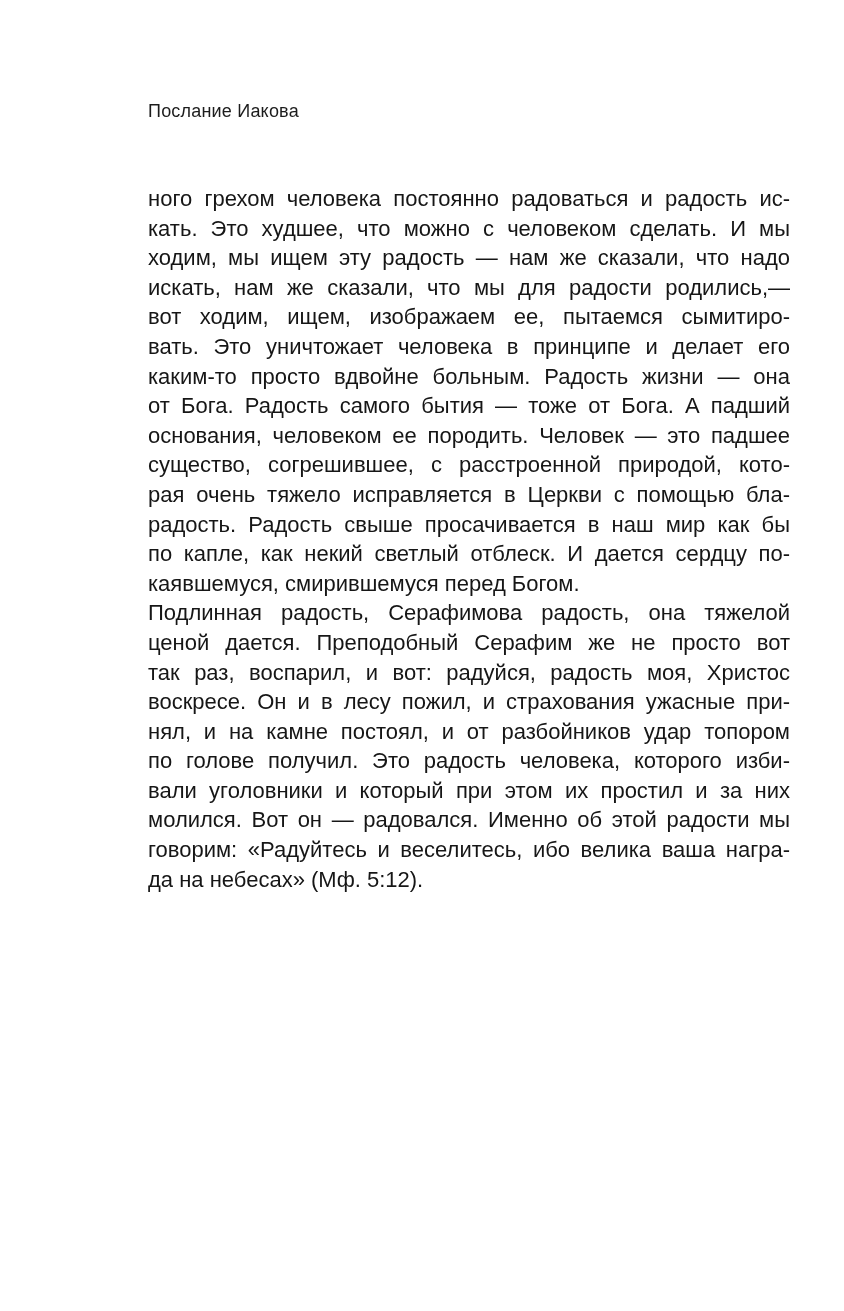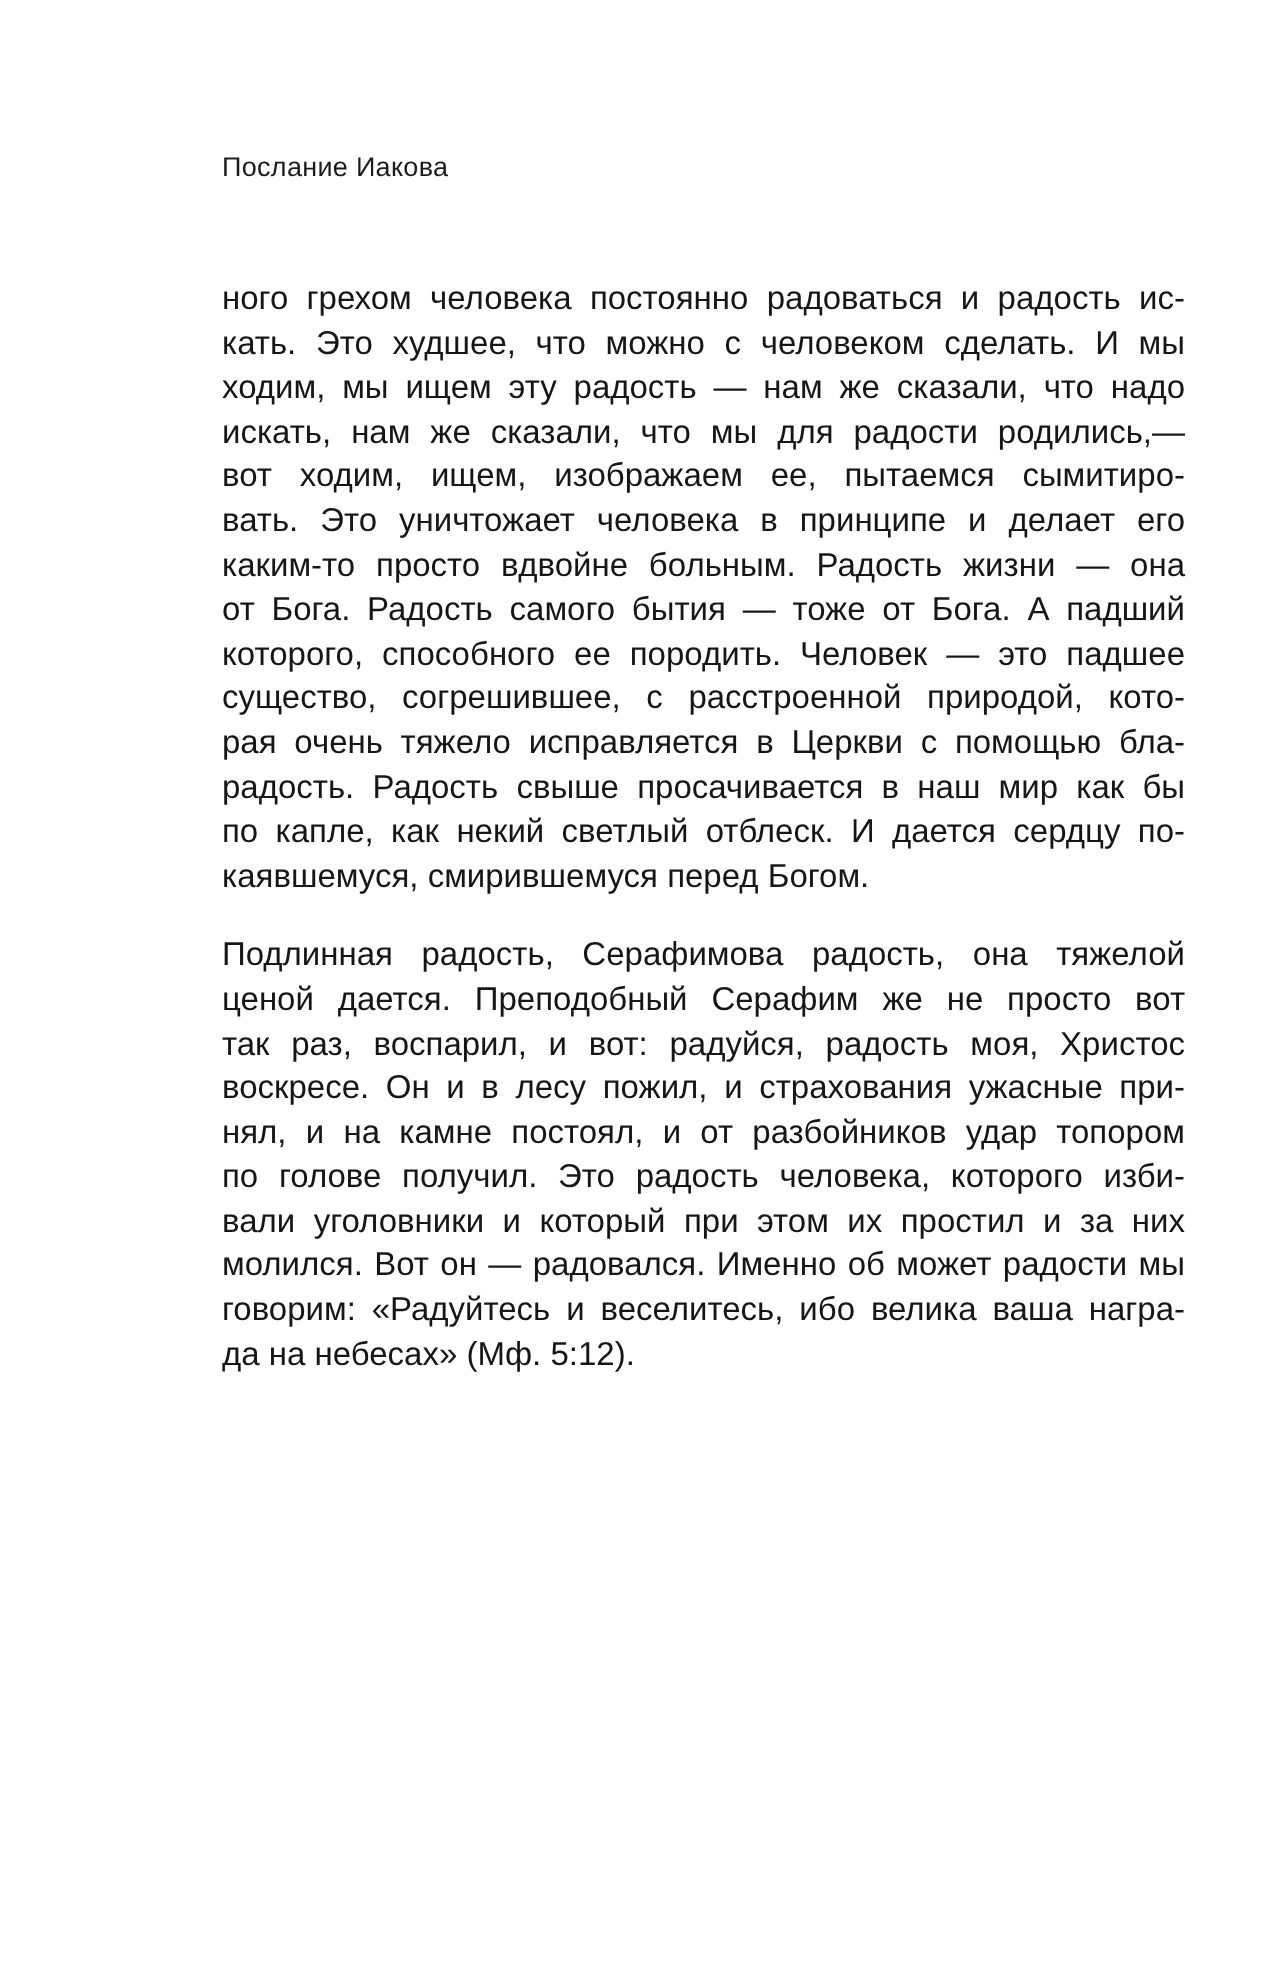--- a/index.html
+++ b/index.html
@@ -29,21 +29,20 @@
     position: absolute;
     left: 148px;
     top: 184px;
     width: 642px;
     font-family: Liberation Sans, sans-serif;
     font-size: 22px;
     line-height: 29.6px;
     color: #161616;
   }
   .paragraph + .paragraph {
-    margin-top: 23px;
   }
   .line {
     text-align: justify;
     text-align-last: justify;
   }
   .line.last {
     text-align-last: left;
   }
   .page-number {
     position: absolute;
@@ -65,35 +64,35 @@
   <div class="body-text">
       <div class="paragraph">
         <div class="line">ного грехом человека постоянно радоваться и радость ис-</div>
         <div class="line">кать. Это худшее, что можно с человеком сделать. И мы</div>
         <div class="line">ходим, мы ищем эту радость — нам же сказали, что надо</div>
         <div class="line">искать, нам же сказали, что мы для радости родились,—</div>
         <div class="line">вот ходим, ищем, изображаем ее, пытаемся сымитиро-</div>
         <div class="line">вать. Это уничтожает человека в принципе и делает его</div>
         <div class="line">каким-то просто вдвойне больным. Радость жизни — она</div>
         <div class="line">от Бога. Радость самого бытия — тоже от Бога. А падший</div>
-        <div class="line">которого, способного ее породить. Человек — это падшее</div>
+        <div class="line">основания, человеком ее породить. Человек — это падшее</div>
         <div class="line">существо, согрешившее, с расстроенной природой, кото-</div>
         <div class="line">рая очень тяжело исправляется в Церкви с помощью бла-</div>
         <div class="line">радость. Радость свыше просачивается в наш мир как бы</div>
         <div class="line">по капле, как некий светлый отблеск. И дается сердцу по-</div>
         <div class="line last">каявшемуся, смирившемуся перед Богом.</div>
       </div>
       <div class="paragraph">
         <div class="line">Подлинная радость, Серафимова радость, она тяжелой</div>
         <div class="line">ценой дается. Преподобный Серафим же не просто вот</div>
         <div class="line">так раз, воспарил, и вот: радуйся, радость моя, Христос</div>
         <div class="line">воскресе. Он и в лесу пожил, и страхования ужасные при-</div>
         <div class="line">нял, и на камне постоял, и от разбойников удар топором</div>
         <div class="line">по голове получил. Это радость человека, которого изби-</div>
         <div class="line">вали уголовники и который при этом их простил и за них</div>
-        <div class="line">молился. Вот он — радовался. Именно об может радости мы</div>
+        <div class="line">молился. Вот он — радовался. Именно об этой радости мы</div>
         <div class="line">говорим: «Радуйтесь и веселитесь, ибо велика ваша награ-</div>
         <div class="line last">да на небесах» (Мф. 5:12).</div>
       </div>
     </div>
 
   <div class="page-number">18</div>
 </div>
 
 </body></html>

